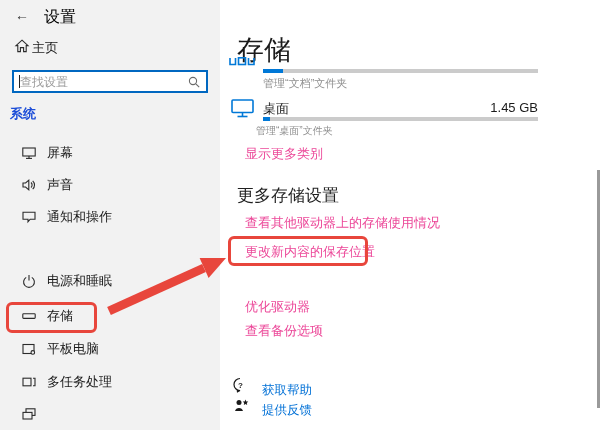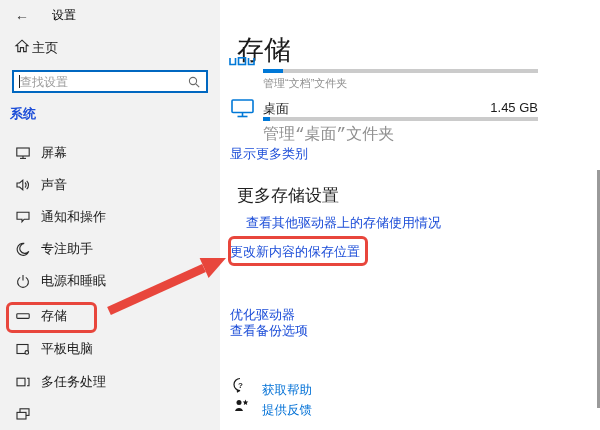--- a/index.html
+++ b/index.html
@@ -3,54 +3,54 @@
 <meta charset="utf-8">
 <style>
   * { margin:0; padding:0; box-sizing:border-box; }
   html,body { width:600px; height:430px; }
   body { font-family:"Liberation Sans", sans-serif; background:#fff; }
   .app { position:relative; width:600px; height:430px; background:#ffffff; overflow:hidden; }
 
   
   .sidebar { position:absolute; left:0; top:0; width:220px; height:430px; background:#f2f2f2; }
   .back-btn { position:absolute; left:10px; top:4px; width:24px; height:22px; font-size:14px; color:#333; text-align:center; line-height:22px; }
-  .app-title { position:absolute; left:52px; top:7px; font-size:12px; color:#000;font-family:Liberation Serif, serif; }
+  .app-title { position:absolute; left:44px; top:7px; font-size:16px; color:#000;font-family:Liberation Serif, serif; }
   .home-row { position:absolute; left:0; top:33px; width:220px; height:30px; display:flex; align-items:center; padding-left:14px; }
   .home-row .lbl { margin-left:2px; font-size:13px; color:#1a1a1a; }
   .searchbox { position:absolute; left:12px; top:70px; width:196px; height:23px; background:#fff; border:2px solid #0067c0; }
   .searchbox input { position:absolute; left:6px; top:0; width:160px; height:19px; border:none; outline:none; font-size:12px; color:#1a1a1a; background:transparent; font-family:"Liberation Sans",sans-serif; }
   .searchbox input::placeholder { color:#9a9a9a; opacity:1; }
   .caret { position:absolute; left:5px; top:3px; width:1px; height:13px; background:#222; }
   .search-glyph { position:absolute; right:5px; top:3px; }
   .section-header { position:absolute; left:10px; top:105px; font-size:13px; font-weight:bold; color:#1d4ed8; }
-  .side-row { position:absolute; left:0; width:220px; height:30px; display:flex; align-items:center; padding-left:14px; }
+  .side-row { position:absolute; left:0; width:220px; height:30px; display:flex; align-items:center; padding-left:20px; }
   .side-row .icn { width:17px; height:17px; display:inline-flex; align-items:center; justify-content:center; }
   .side-row .lbl { margin-left:10px; font-size:13px; color:#1a1a1a; white-space:nowrap; }
 
   
   .win-controls { position:absolute; top:0; right:1px; display:flex; }
   .win-btn { width:32px; height:26px; line-height:26px; text-align:center; font-size:12px; color:#444; }
 
   
   .main { position:absolute; left:220px; top:0; width:380px; height:430px; background:#fff; }
   .page-title { position:absolute; left:17px; top:32px; font-size:27px; font-weight:300; color:#1a1a1a; }
   .cat-icon1 { position:absolute; left:9px; top:57px; }
   .bar { position:absolute; height:4px; width:275px; background:#cbcbcb; }
   .bar .fill { height:4px; background:#0078d7; }
   .bar1 { left:43px; top:69px; }
   .cap1 { position:absolute; left:43px; top:76px; font-size:11px; color:#8f8f8f; }
   .cat-icon2 { position:absolute; left:11px; top:99px; }
   .cat2-name { position:absolute; left:43px; top:100px; font-size:13px; color:#1a1a1a; }
   .cat2-size { position:absolute; right:62px; top:100px; font-size:13px; color:#1a1a1a; }
   .bar2 { left:43px; top:117px; }
-  .cap2 { position:absolute; left:43px; top:124px; font-size:16px; color:#8f8f8f;font-family:Liberation Mono, monospace; }
-  .mlink { position:absolute; left:10px; font-size:13px; color:#1d4ed8; text-decoration:none; white-space:nowrap; }
+  .cap2 { position:absolute; left:36px; top:124px; font-size:10px; color:#8f8f8f; }
+  .mlink { position:absolute; left:25px; font-size:13px; color:#ec4899; text-decoration:none; white-space:nowrap; }
   .show-more { top:145px; }
   .more-heading { position:absolute; left:17px; top:184px; font-size:17px; font-weight:400; color:#1f1f1f; }
-  .lk0 { top:214px;margin-left:16px; } .lk1 { top:243px;font-family:Liberation Serif, serif; } .lk2 { top:270px; } .lk3 { top:298px;margin-top:8px; } .lk4 { top:322px; }
+  .lk0 { top:214px; } .lk1 { top:243px;font-family:Liberation Serif, serif; } .lk2 { top:270px; } .lk3 { top:298px; } .lk4 { top:322px; }
   .help-row { position:absolute; display:flex; align-items:center; }
   .hr0 { left:12px; top:375px; } .hr1 { left:14px; top:395px; }
   .help-row .hlbl { margin-left:13px; font-size:12.5px; color:#0070d6;margin-top:7px; }
 
   
   .scroll-thumb { position:absolute; left:597px; top:170px; width:3px; height:238px; background:#9a9a9a; }
 
   
   .red-box { position:absolute; border:3px solid #e8463c; border-radius:6px; background:transparent; }
   .rb-side { left:6px; top:302px; width:91px; height:31px; }
@@ -112,28 +112,20 @@
 
     <div class="side-row" style="top:202px">
       <span class="icn">
         <svg width="16" height="16" viewBox="0 0 16 16">
             <path d="M2 3.2 H14 V10.2 H9.2 L7 12.8 V10.2 H2 Z" fill="none" stroke="#2b2b2b" stroke-width="1.1"></path>
           </svg>
       </span>
       <span class="lbl">通知和操作</span>
     </div>
 
-    <div class="side-row" style="top:234px">
-      <span class="icn">
-        <svg width="16" height="16" viewBox="0 0 16 16">
-            <path d="M9.2 2.4 A6 6 0 1 0 13.8 10.4 A5 5 0 1 1 9.2 2.4 Z" fill="none" stroke="#2b2b2b" stroke-width="1.1"></path>
-          </svg>
-      </span>
-      <span class="lbl">专注助手</span>
-    </div>
 
     <div class="side-row" style="top:266px">
       <span class="icn">
         <svg width="16" height="16" viewBox="0 0 16 16">
             <path d="M5.2 4.4 A5.4 5.4 0 1 0 10.8 4.4" fill="none" stroke="#2b2b2b" stroke-width="1.1"></path>
             <line x1="8" y1="2" x2="8" y2="7.6" stroke="#2b2b2b" stroke-width="1.1"></line>
           </svg>
       </span>
       <span class="lbl">电源和睡眠</span>
     </div>

